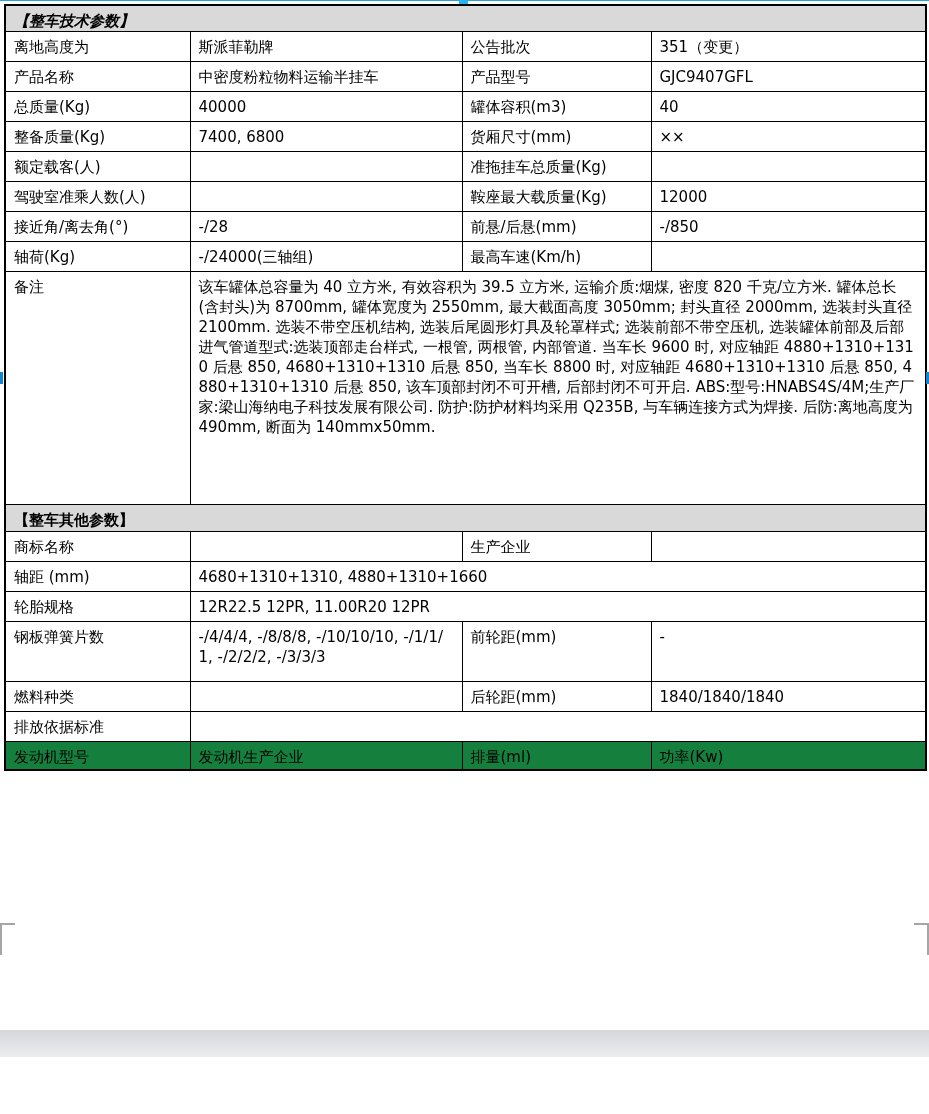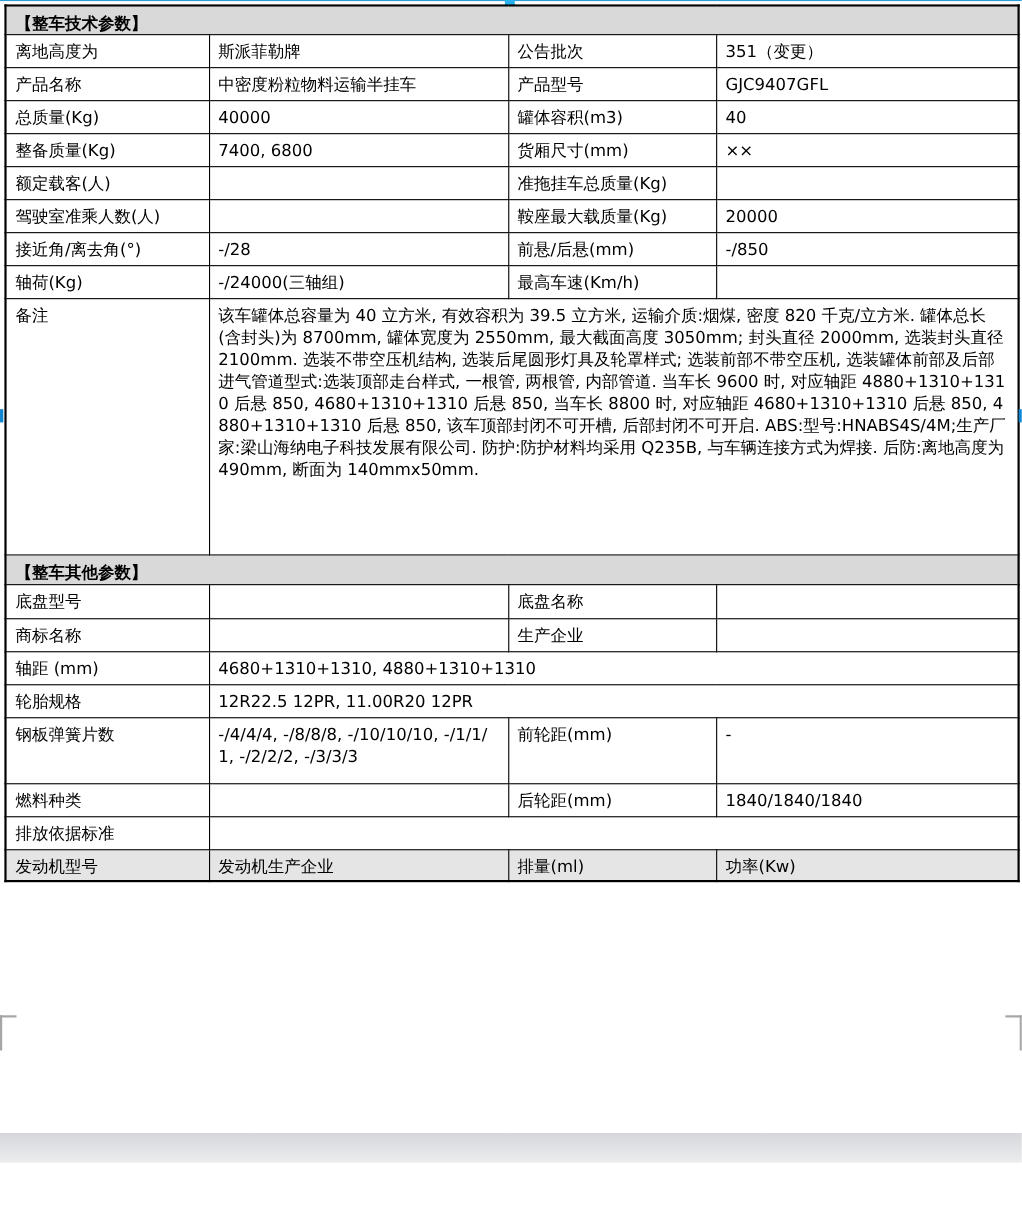--- a/index.html
+++ b/index.html
@@ -26,21 +26,21 @@
     vertical-align:top;
     padding:5px 8px 0 8px;
     word-break:break-all;
     overflow:hidden;
   }
   td.section-cell {
     background:#d9d9d9;
     font-weight:bold; font-size:16px;
     padding-top:3px;
   }
-  tr.gray-row td { background:#e5e5e5;margin-left:48px; }
+  tr.gray-row td { background:#15803d;margin-left:48px; }
   td.remark-cell { line-height:26px; padding-top:3px; }
 
   .corner { position:absolute; top:923px; width:13px; height:30px; }
   .corner.left  { left:0;  border-top:2px solid #a6a6a6; border-left:2px solid #a6a6a6; }
   .corner.right { right:0; border-top:2px solid #a6a6a6; border-right:2px solid #a6a6a6; }
 
   .bottom-band {
     position:absolute; top:1030px; left:0; width:929px; height:27px;
     background:linear-gradient(to bottom,#d6d7da 0%,#e2e3e6 55%,#ecedef 100%);
   }
@@ -54,21 +54,21 @@
   <div class="top-handle"></div>
 
   <table class="spec">
     <colgroup>
         <col style="width: 185px;">
         <col style="width: 272px;">
         <col style="width: 189px;">
         <col style="width: 275px;">
       </colgroup>
     <tbody>
-        <tr style="height: 23px;">
+        <tr style="height: 23px; font-style: italic;">
           <td colspan="4" class="section-cell">【整车技术参数】</td>
         </tr>
         <tr style="height: 30px;">
           <td colspan="1">离地高度为</td>
           <td colspan="1">斯派菲勒牌</td>
           <td colspan="1">公告批次</td>
           <td colspan="1">351（变更）</td>
         </tr>
         <tr style="height: 30px;">
           <td colspan="1">产品名称</td>
@@ -91,56 +91,50 @@
         <tr style="height: 30px;">
           <td colspan="1">额定载客(人)</td>
           <td colspan="1"></td>
           <td colspan="1">准拖挂车总质量(Kg)</td>
           <td colspan="1"></td>
         </tr>
         <tr style="height: 30px;">
           <td colspan="1">驾驶室准乘人数(人)</td>
           <td colspan="1"></td>
           <td colspan="1">鞍座最大载质量(Kg)</td>
-          <td colspan="1">20000</td>
+          <td colspan="1">12000</td>
         </tr>
         <tr style="height: 30px;">
           <td colspan="1">接近角/离去角(°)</td>
           <td colspan="1">-/28</td>
           <td colspan="1">前悬/后悬(mm)</td>
           <td colspan="1">-/850</td>
         </tr>
         <tr style="height: 30px; margin-top: 48px;">
           <td colspan="1">轴荷(Kg)</td>
           <td colspan="1">-/24000(三轴组)</td>
           <td colspan="1">最高车速(Km/h)</td>
           <td colspan="1"></td>
         </tr>
         <tr style="height: 233px;">
           <td colspan="1">备注</td>
           <td colspan="3" class="remark-cell">该车罐体总容量为 40 立方米, 有效容积为 39.5 立方米, 运输介质:烟煤, 密度 820 千克/立方米. 罐体总长(含封头)为 8700mm, 罐体宽度为 2550mm, 最大截面高度 3050mm; 封头直径 2000mm, 选装封头直径 2100mm. 选装不带空压机结构, 选装后尾圆形灯具及轮罩样式; 选装前部不带空压机, 选装罐体前部及后部进气管道型式:选装顶部走台样式, 一根管, 两根管, 内部管道. 当车长 9600 时, 对应轴距 4880+1310+1310 后悬 850, 4680+1310+1310 后悬 850, 当车长 8800 时, 对应轴距 4680+1310+1310 后悬 850,  4880+1310+1310 后悬 850, 该车顶部封闭不可开槽, 后部封闭不可开启. ABS:型号:HNABS4S/4M;生产厂家:梁山海纳电子科技发展有限公司. 防护:防护材料均采用 Q235B, 与车辆连接方式为焊接.  后防:离地高度为 490mm, 断面为 140mmx50mm.</td>
         </tr>
         <tr style="height: 27px;">
           <td colspan="4" class="section-cell">【整车其他参数】</td>
         </tr>
-        <tr style="height: 31px;">
-          <td colspan="1">底盘型号</td>
-          <td colspan="1"></td>
-          <td colspan="1">底盘名称</td>
-          <td colspan="1"></td>
-        </tr>
         <tr style="height: 30px;">
           <td colspan="1">商标名称</td>
           <td colspan="1"></td>
           <td colspan="1">生产企业</td>
           <td colspan="1"></td>
         </tr>
         <tr style="height: 30px;">
           <td colspan="1">轴距 (mm)</td>
-          <td colspan="3">4680+1310+1310, 4880+1310+1310</td>
+          <td colspan="3">4680+1310+1310, 4880+1310+1660</td>
         </tr>
         <tr style="height: 30px;">
           <td colspan="1">轮胎规格</td>
           <td colspan="3">12R22.5 12PR,  11.00R20 12PR</td>
         </tr>
         <tr style="height: 60px; padding-left: 22px;">
           <td colspan="1">钢板弹簧片数</td>
           <td colspan="1">-/4/4/4, -/8/8/8, -/10/10/10, -/1/1/1, -/2/2/2, -/3/3/3</td>
           <td colspan="1">前轮距(mm)</td>
           <td colspan="1">-</td>

